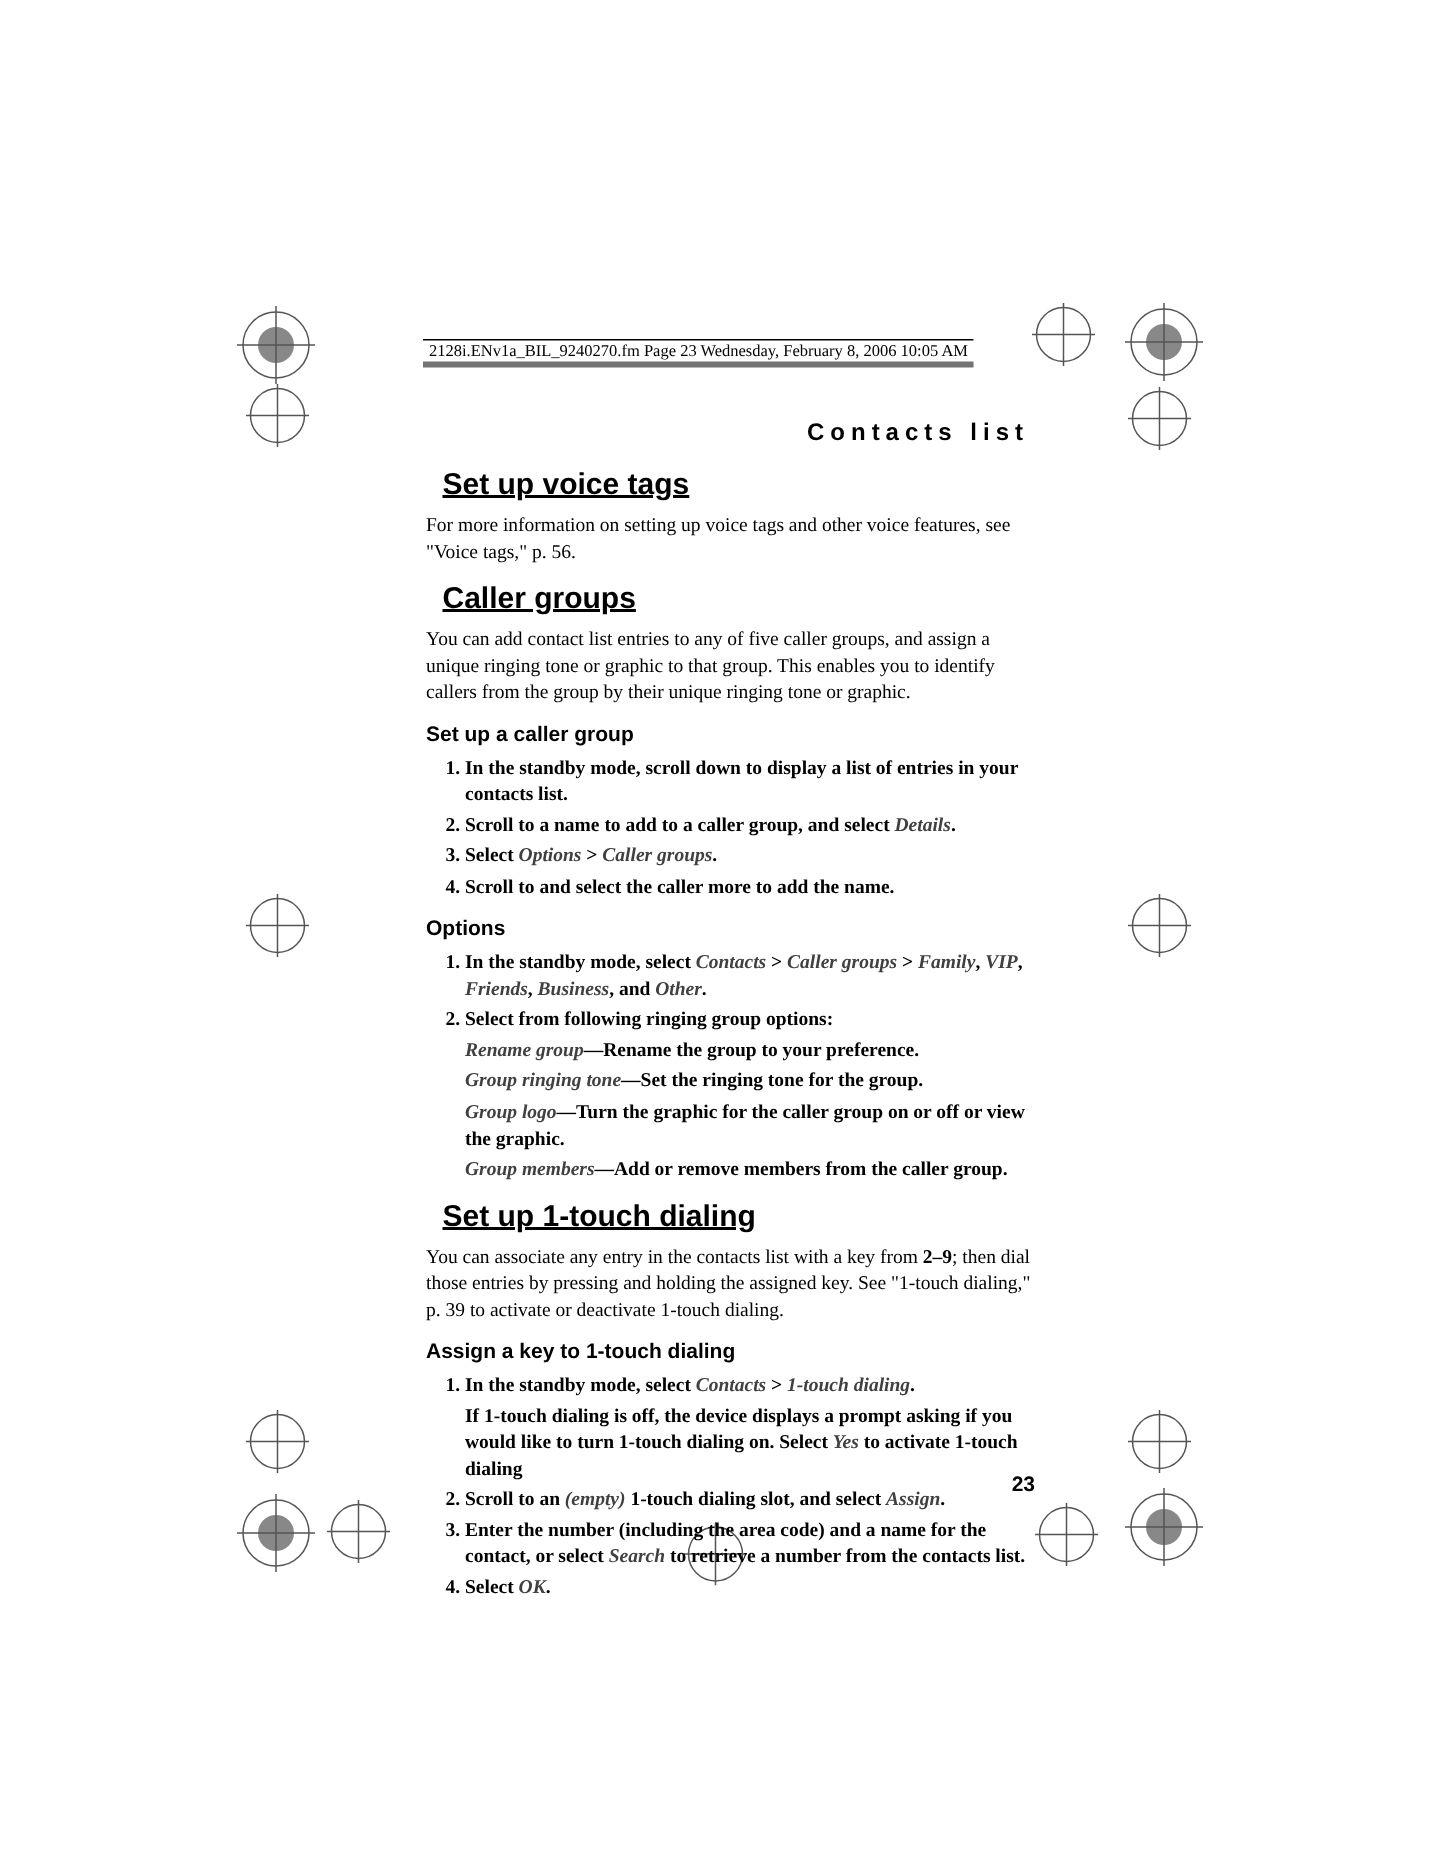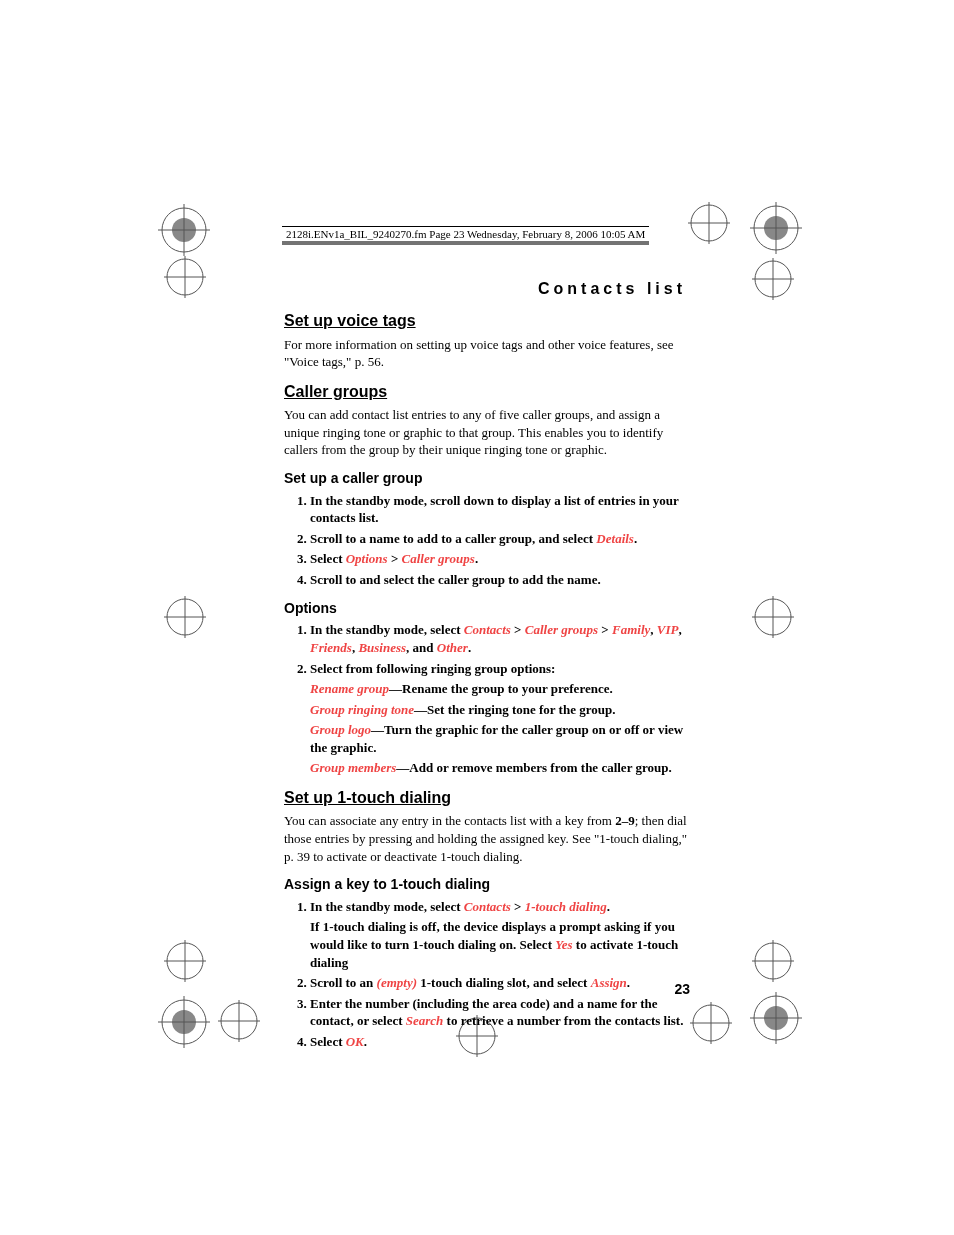--- a/index.html
+++ b/index.html
@@ -35,42 +35,42 @@
     top: 300px;
     left: 284px;
     width: 406px;
     font-family: Georgia, serif;
     font-size: 13px;
     line-height: 1.35;
     color: #000;
   }
   .content h2 {
     font-family: "Trebuchet MS", sans-serif;
-    font-size: 16px;
-    font-weight: bold;
-    margin: 10px 0 4px 0;
+    font-size: 20px;
+    font-weight: bold;
+    margin: 10px 0 4px 11px;
     text-decoration: underline;
   }
   .content h3 {
     font-family: "Trebuchet MS", sans-serif;
     font-size: 14px;
     font-weight: bold;
     margin: 10px 0 4px 0;
   }
   .content p { margin: 4px 0; }
   .content ol {
     margin: 4px 0;
     padding-left: 22px;
   }
   .content ol li {
     margin: 3px 4px;
     font-weight: bold;
   }
   .content ol li > p { margin: 3px 0 3px 0; }
-  .ui { color: #ef4444; font-style: italic; }
+  .ui { color: #404040; font-style: italic; }
   .page-num {
     position: absolute;
     right: 264px;
     top: 981px;
     font-family: "Trebuchet MS", sans-serif;
     font-size: 14px;
     font-weight: bold;
   }
 </style>
 </head>
@@ -163,21 +163,21 @@
   <p>For more information on setting up voice tags and other voice features, see "Voice tags," p. 56.</p>
 
   <h2>Caller groups</h2>
   <p>You can add contact list entries to any of five caller groups, and assign a unique ringing tone or graphic to that group. This enables you to identify callers from the group by their unique ringing tone or graphic.</p>
 
   <h3>Set up a caller group</h3>
   <ol>
     <li>In the standby mode, scroll down to display a list of entries in your contacts list.</li>
     <li><span>Scroll to a name to add to a caller group, and select </span><span class="ui">Details</span><span>.</span></li>
     <li><span>Select </span><span class="ui">Options</span><span> &gt; </span><span class="ui">Caller groups</span><span>.</span></li>
-    <li>Scroll to and select the caller group to add the name.</li>
+    <li>Scroll to and select the caller more to add the name.</li>
   </ol>
 
   <h3>Options</h3>
   <ol>
     <li><span>In the standby mode, select </span><span class="ui">Contacts</span><span> &gt; </span><span class="ui">Caller groups</span><span> &gt; </span><span class="ui">Family</span><span>, </span><span class="ui">VIP</span><span>, </span><span class="ui">Friends</span><span>, </span><span class="ui">Business</span><span>, and </span><span class="ui">Other</span><span>.</span></li>
     <li>
       <span>Select from following ringing group options:</span>
       <p><span class="ui">Rename group</span><span>—Rename the group to your preference.</span></p>
       <p><span class="ui">Group ringing tone</span><span>—Set the ringing tone for the group.</span></p>
       <p><span class="ui">Group logo</span><span>—Turn the graphic for the caller group on or off or view the graphic.</span></p>

